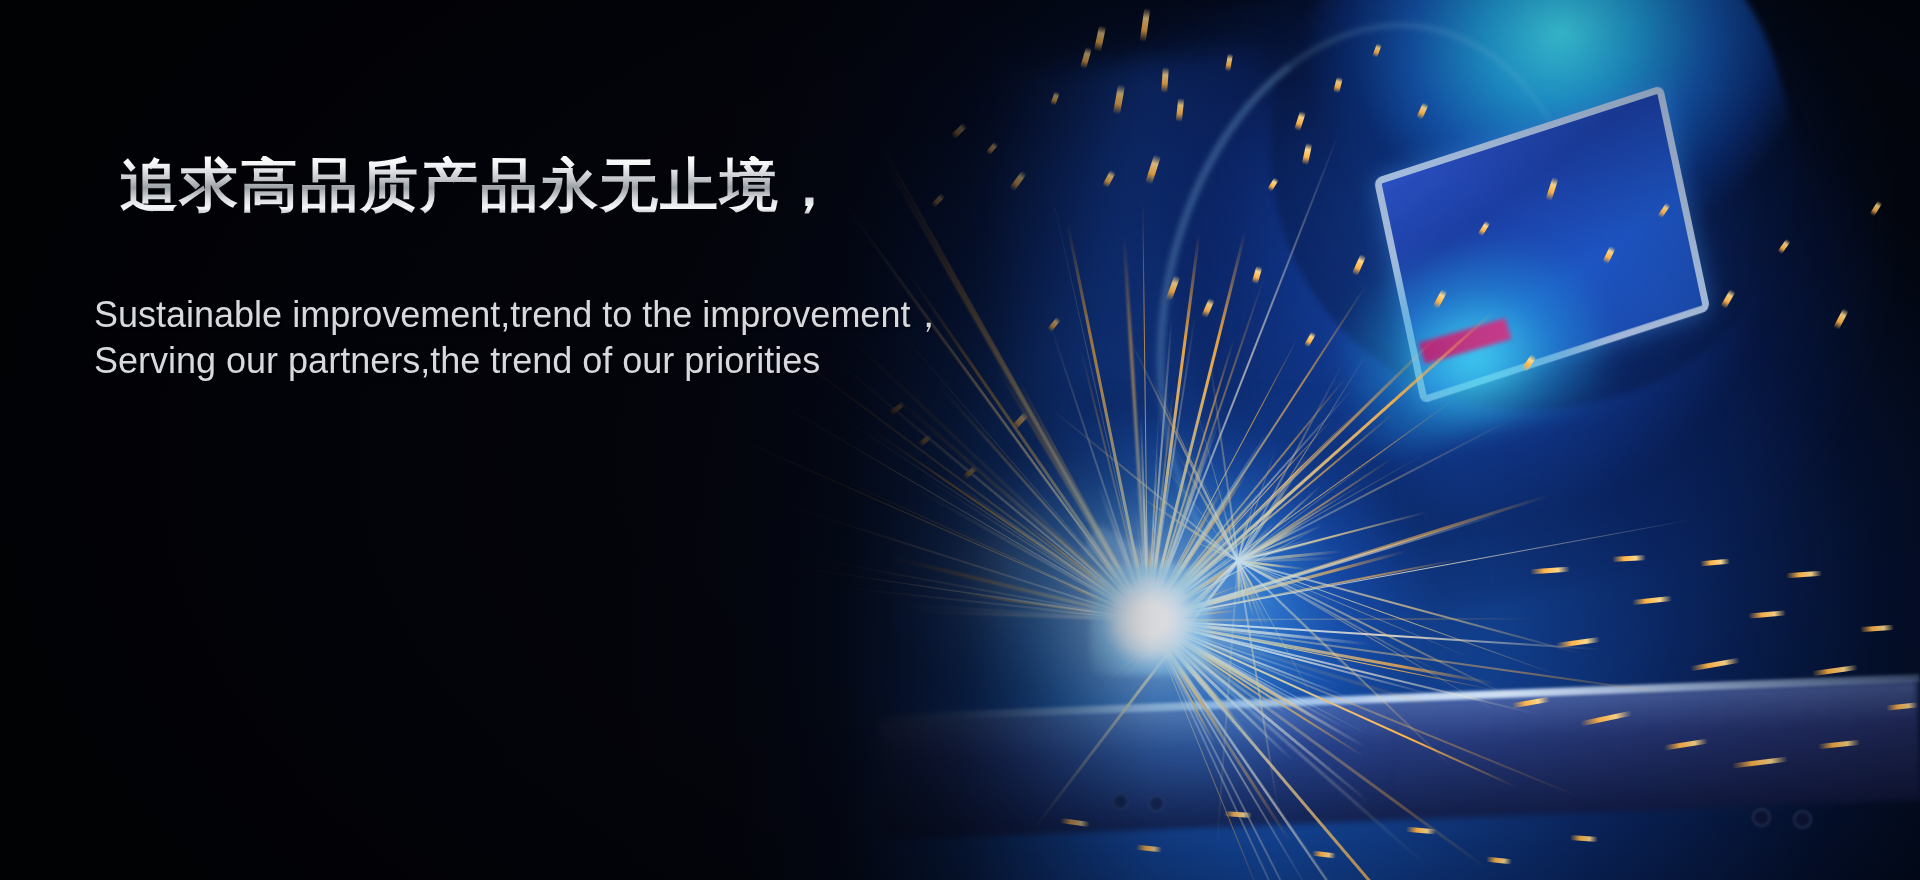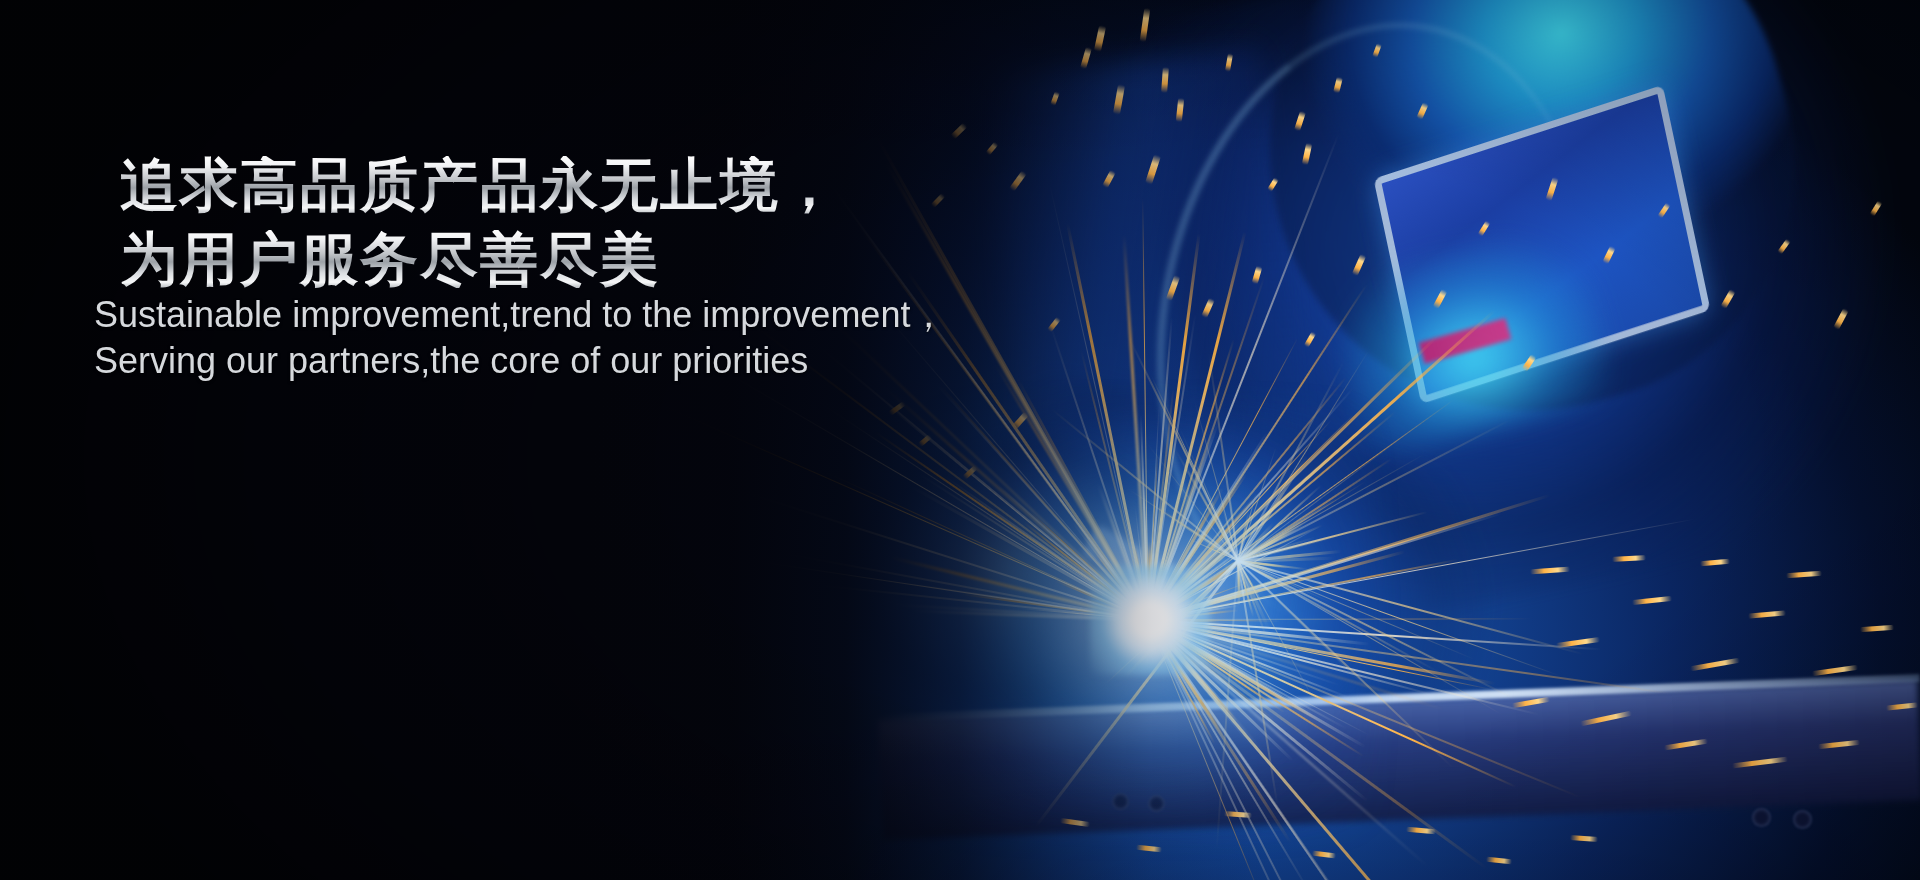--- a/index.html
+++ b/index.html
@@ -590,18 +590,17 @@
 
     <div class="arc-bloom"></div>
     <div class="arc-core"></div>
 
     <div class="fade-left"></div>
     <div class="vignette"></div>
   </div>
 
   <div class="copy">
     <div class="headline l1">追求高品质产品永无止境，</div>
-    <div class="headline l2">为用户服务尽善尽美</div>
     <div class="sub s1">Sustainable improvement,trend to the improvement，</div>
-    <div class="sub s2">Serving our partners,the core of our priorities</div>
+    <div class="sub s2">Serving our partners,the trend of our priorities</div>
   </div>
 
 </div>
 
 </body></html>

